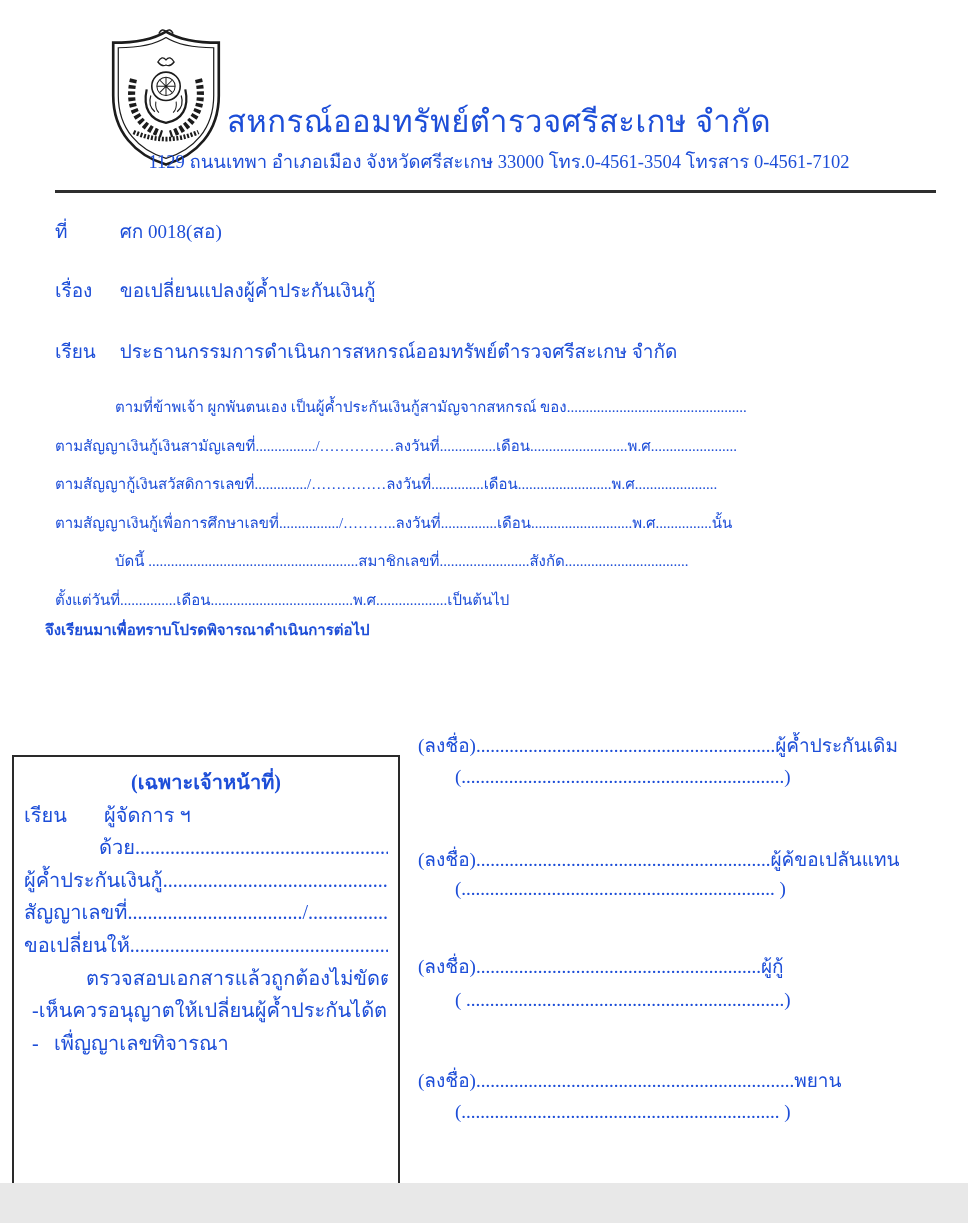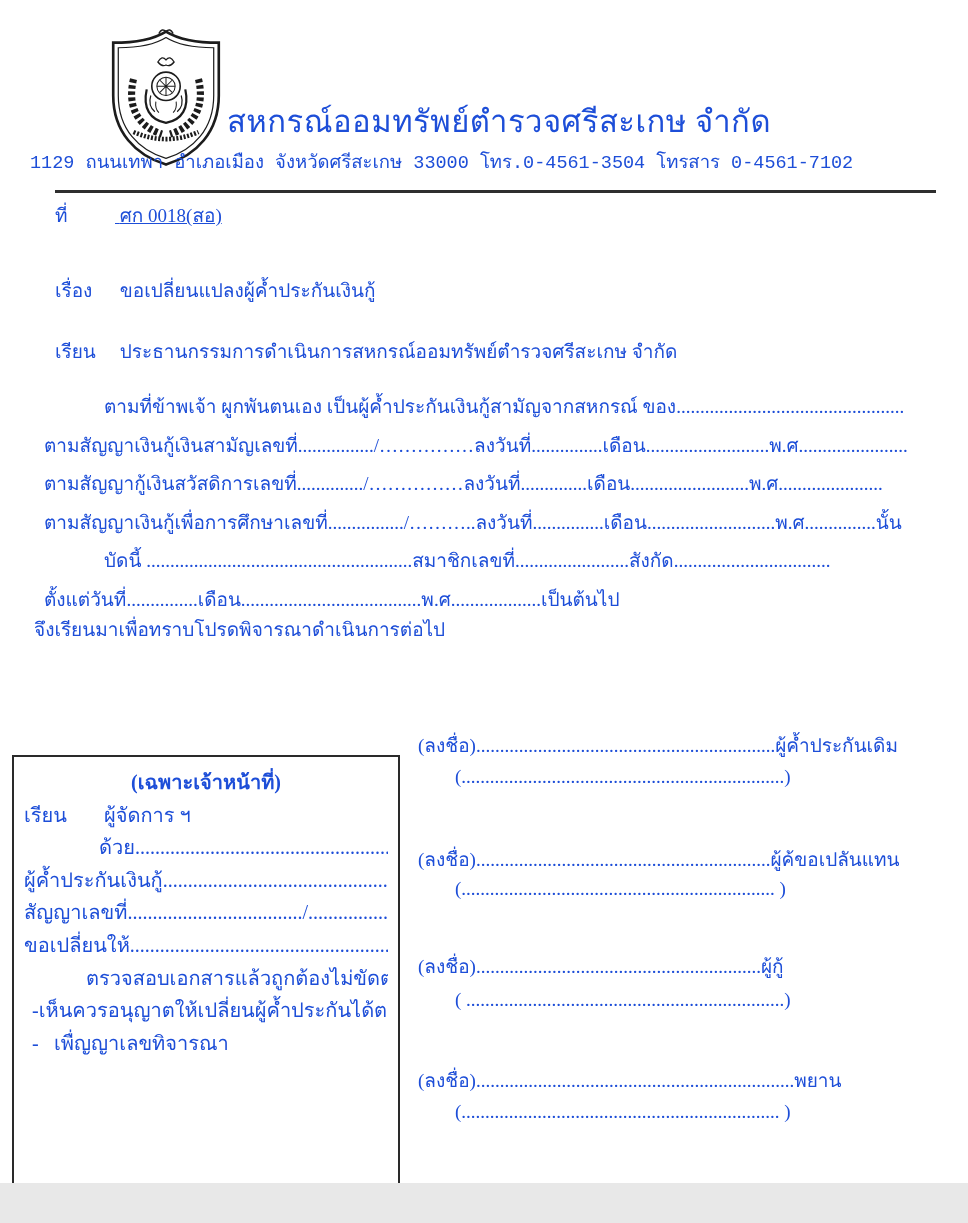--- a/index.html
+++ b/index.html
@@ -25,56 +25,55 @@
     position: absolute;
     left: 30px; right: 0; top: 96px;
     text-align: center;
     font-size: 31px;
     letter-spacing: 0.5px;
     white-space: nowrap;
   }
   .org-address {
     position: absolute;
     left: 30px; right: 0; top: 147px;
-    text-align: left;
+    text-align: center;
     font-size: 18.5px;
     white-space: nowrap;
-    font-family: Liberation Mono, monospace;
   }
   .header-rule {
     position: absolute;
     left: 55px; top: 190px;
     width: 881px; height: 3px;
     background: #2e2e2e;
   }
   
   .row { position: absolute; left: 55px; width: 885px; font-size: 19px; white-space: nowrap; }
-  .ref-row   { top: 200px; text-decoration: underline; }
+  .ref-row   { top: 216px; }
   .subj-row  { top: 275px; }
   .to-row    { top: 336px; }
   .row .lbl { display: inline-block; width: 60px; }
   .date-line {
     position: absolute;
     left: 435px; top: 0;
     white-space: nowrap;
   }
   
   .body-text {
     position: absolute;
-    left: 44px; top: 388px;
+    left: 55px; top: 388px;
     width: 882px;
-    font-size: 19px;
+    font-size: 15px;
   }
   .body-text .bline {
     line-height: 38.6px;
     white-space: nowrap;
     overflow: hidden;
   }
   .bline.indent { padding-left: 60px; }
-  .bline.closing { margin-left: -10px; margin-top: -9px; }
+  .bline.closing { margin-left: -10px; margin-top: -9px; font-weight: bold; }
   
   .officer-box {
     position: absolute;
     left: 12px; top: 755px;
     width: 388px; height: 490px;
     border: 2px solid #2a2a2a;
     padding: 9px 10px 0 10px;
     font-size: 20px;
   }
   .officer-box .oline {

